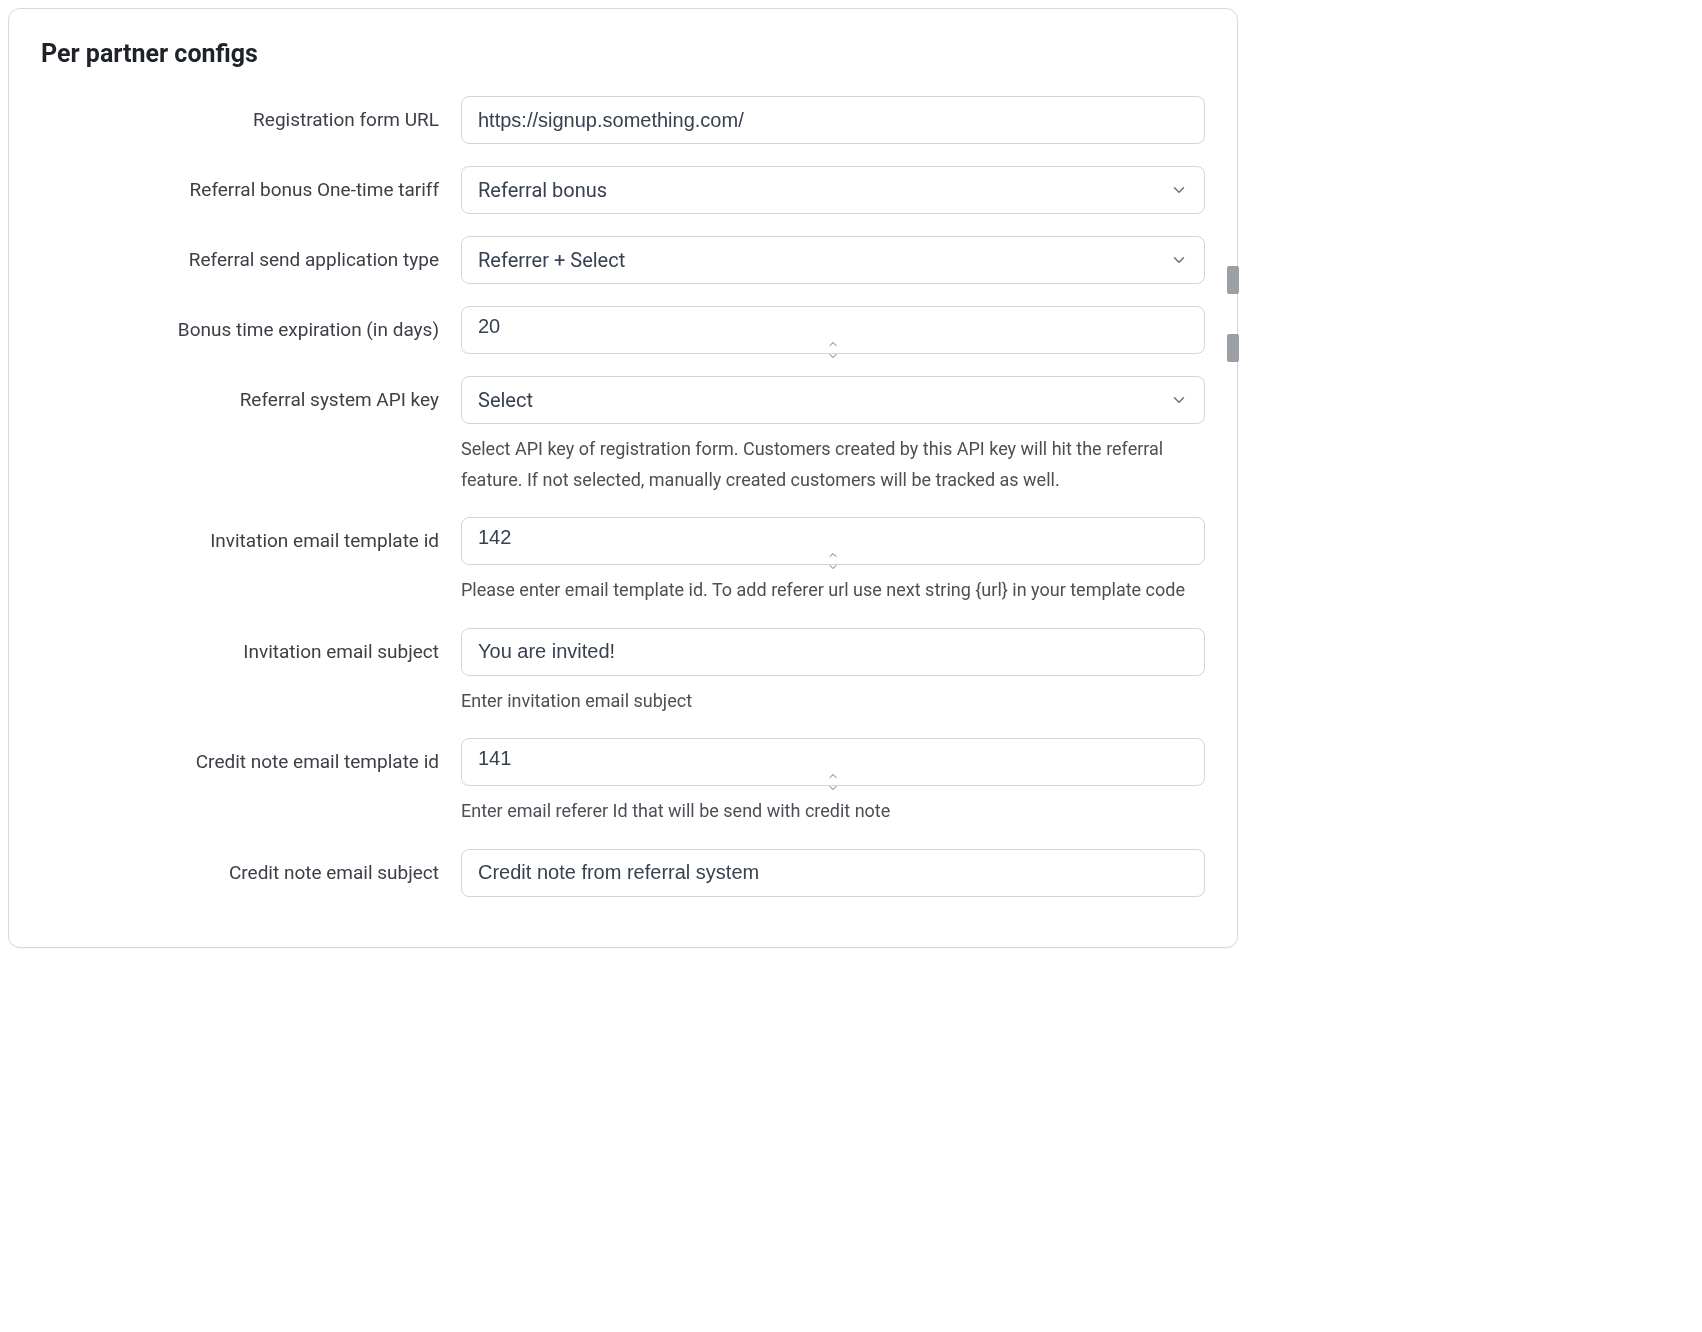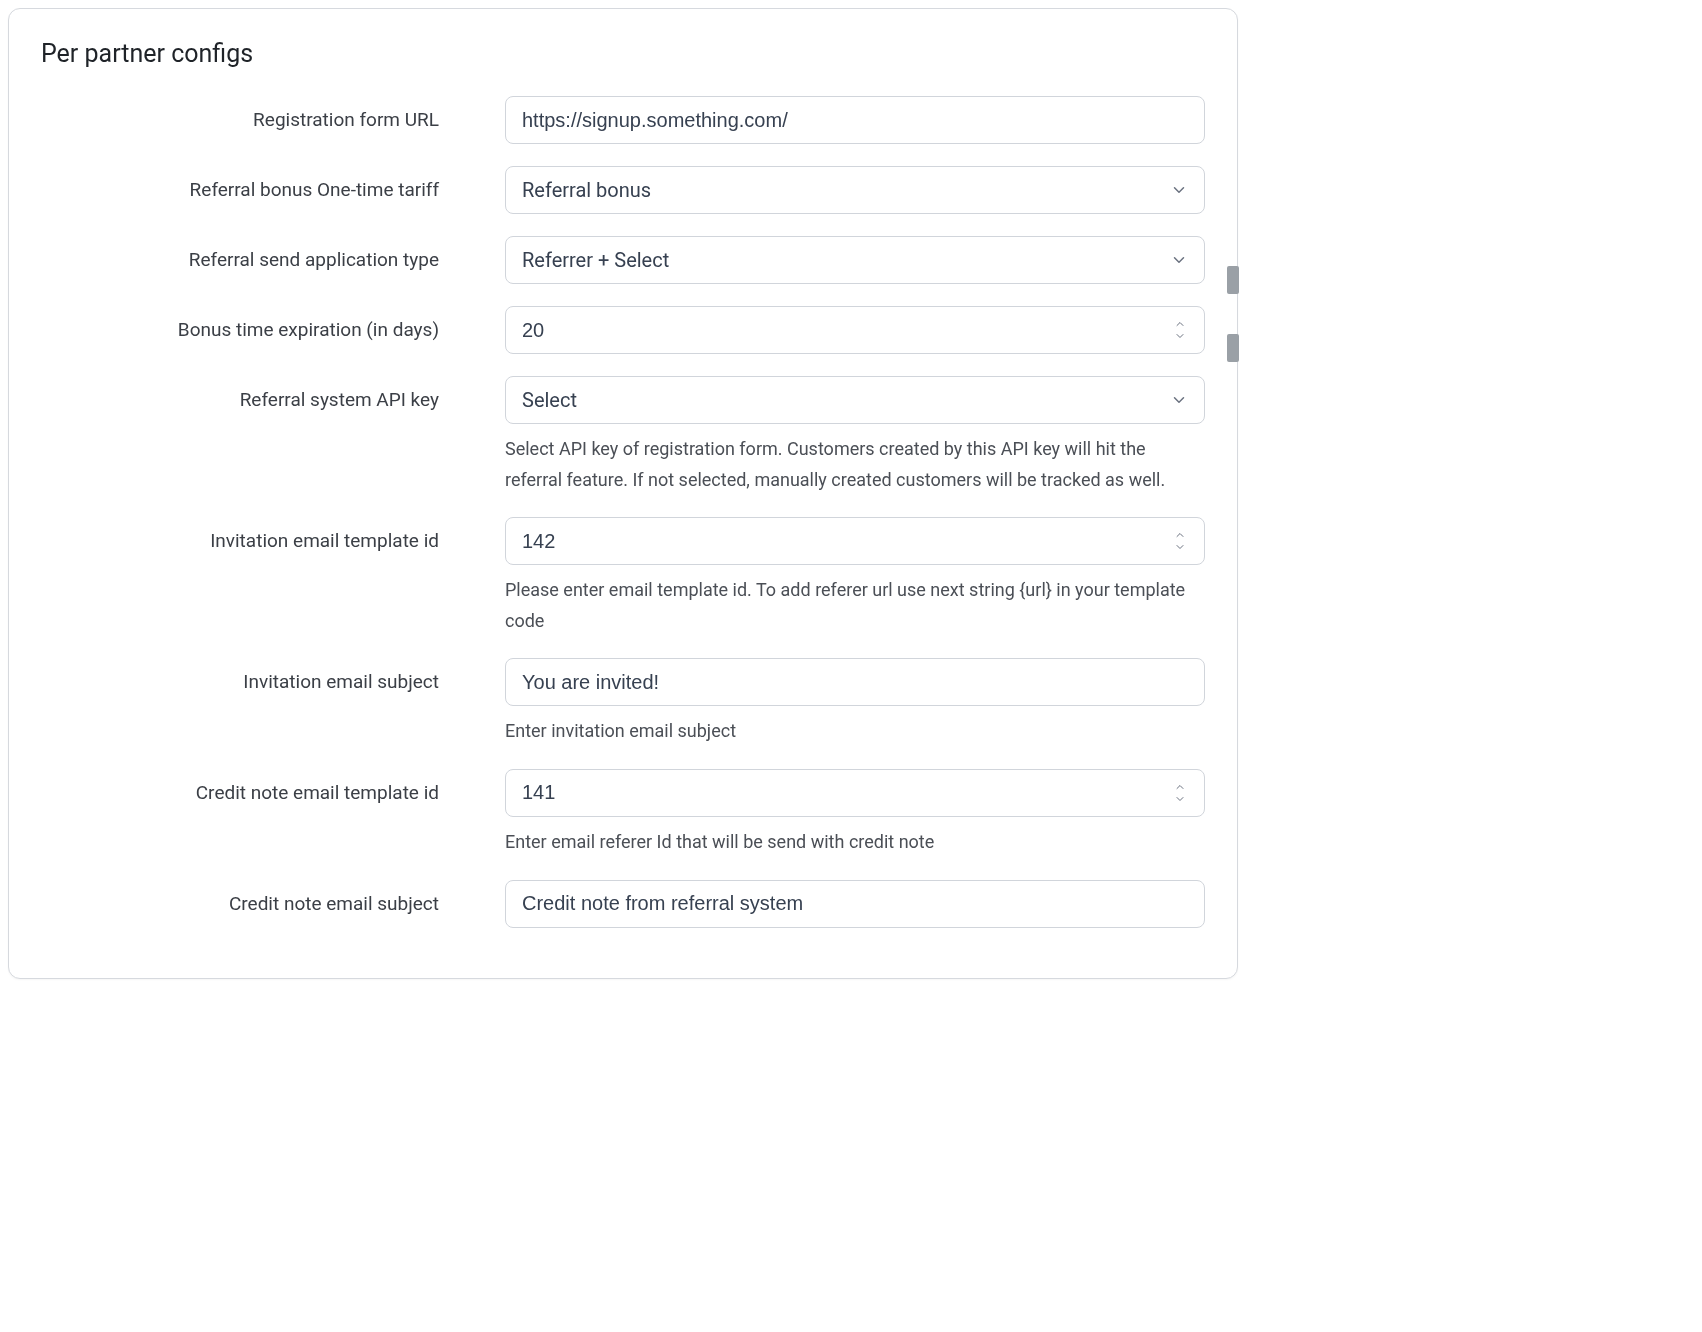--- a/index.html
+++ b/index.html
@@ -14,29 +14,28 @@
   }
   .card {
     border: 1px solid #d6d9de;
     border-radius: 12px;
     padding: 30px 32px 50px 32px;
     background: #fff;
     box-shadow: 0 1px 2px rgba(0,0,0,0.04);
   }
   .card-title {
     font-size: 25px;
-    font-weight: 400;
+    font-weight: 700;
     color: #1f2328;
     margin-bottom: 28px;
   }
   .form-row {
     display: flex;
     align-items: flex-start;
     margin-bottom: 22px;
-    gap: 44px;
   }
   .form-row:last-child { margin-bottom: 0; }
   .label-col {
     width: 420px;
     flex-shrink: 0;
     text-align: right;
     padding-right: 22px;
     padding-top: 12px;
     font-size: 19px;
     color: #3b3f46;
@@ -69,20 +68,21 @@
   .select-box {
     justify-content: space-between;
     cursor: pointer;
   }
   .select-box .chev {
     flex-shrink: 0;
     margin-left: 8px;
   }
   .number-box {
     justify-content: space-between;
+    flex-direction: column;
   }
   .number-box .spinner {
     display: flex;
     flex-direction: column;
     justify-content: center;
     gap: 0px;
   }
   .number-box input {
     border: none;
     outline: none;

